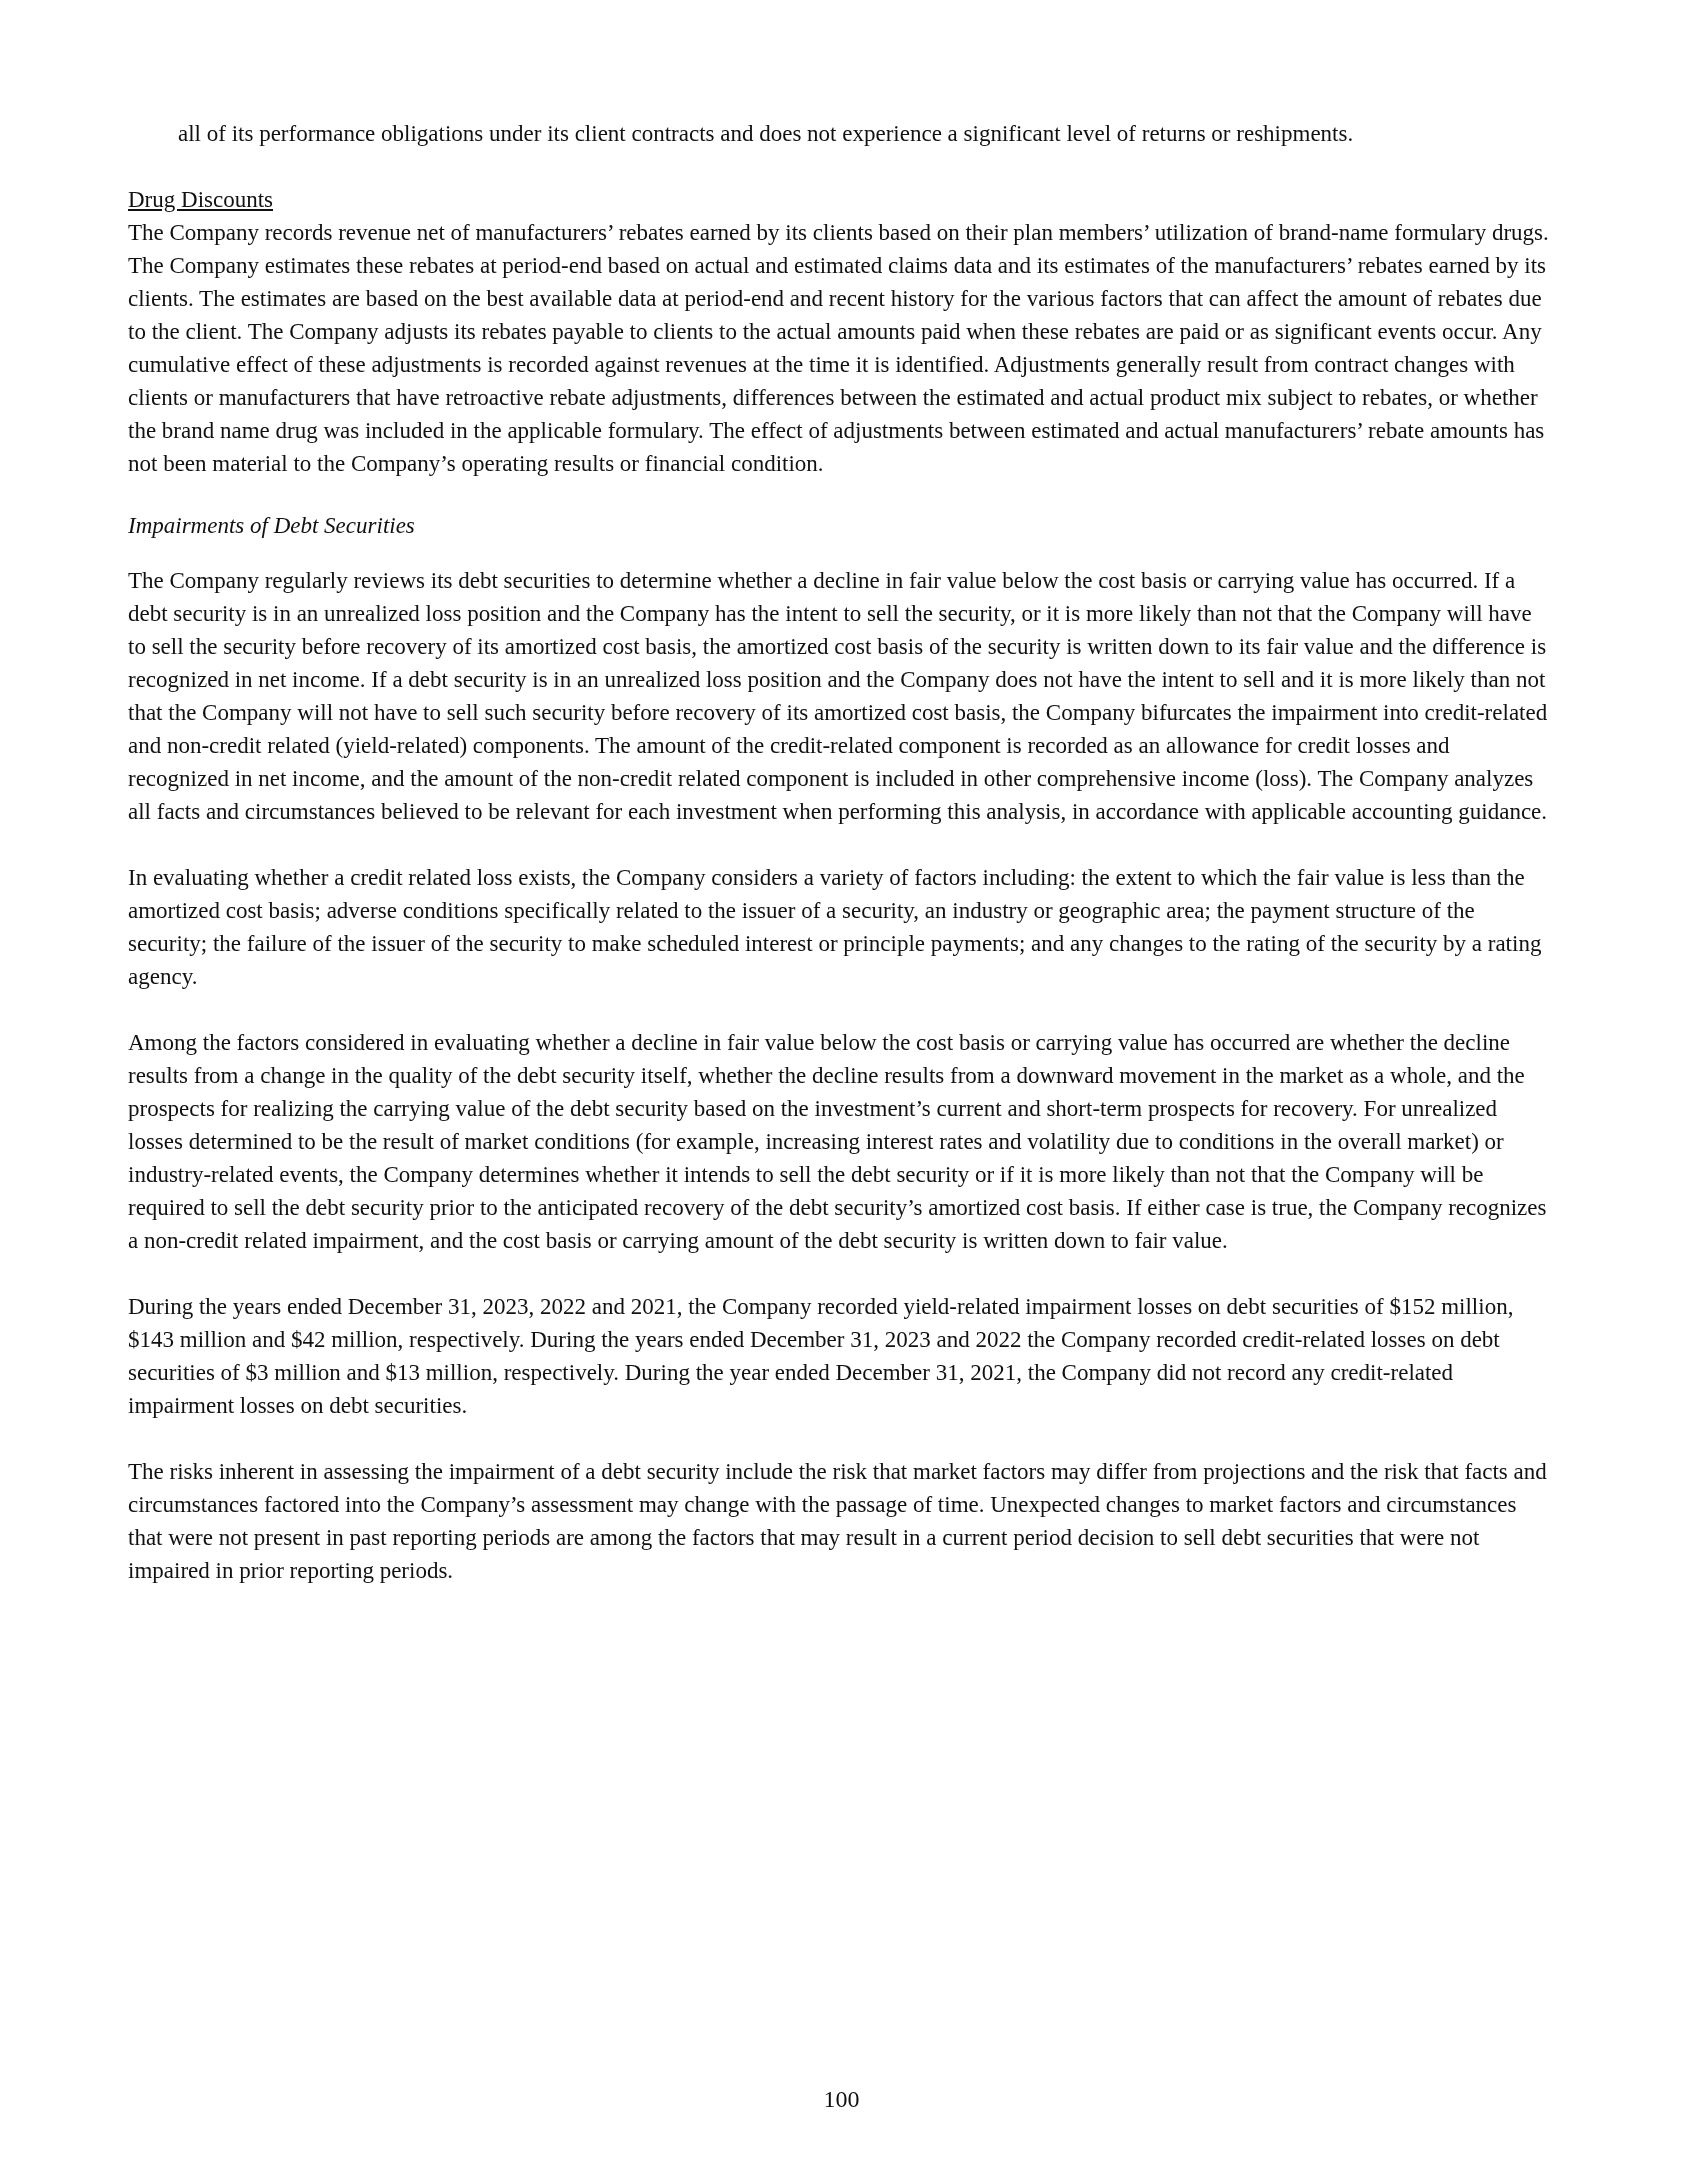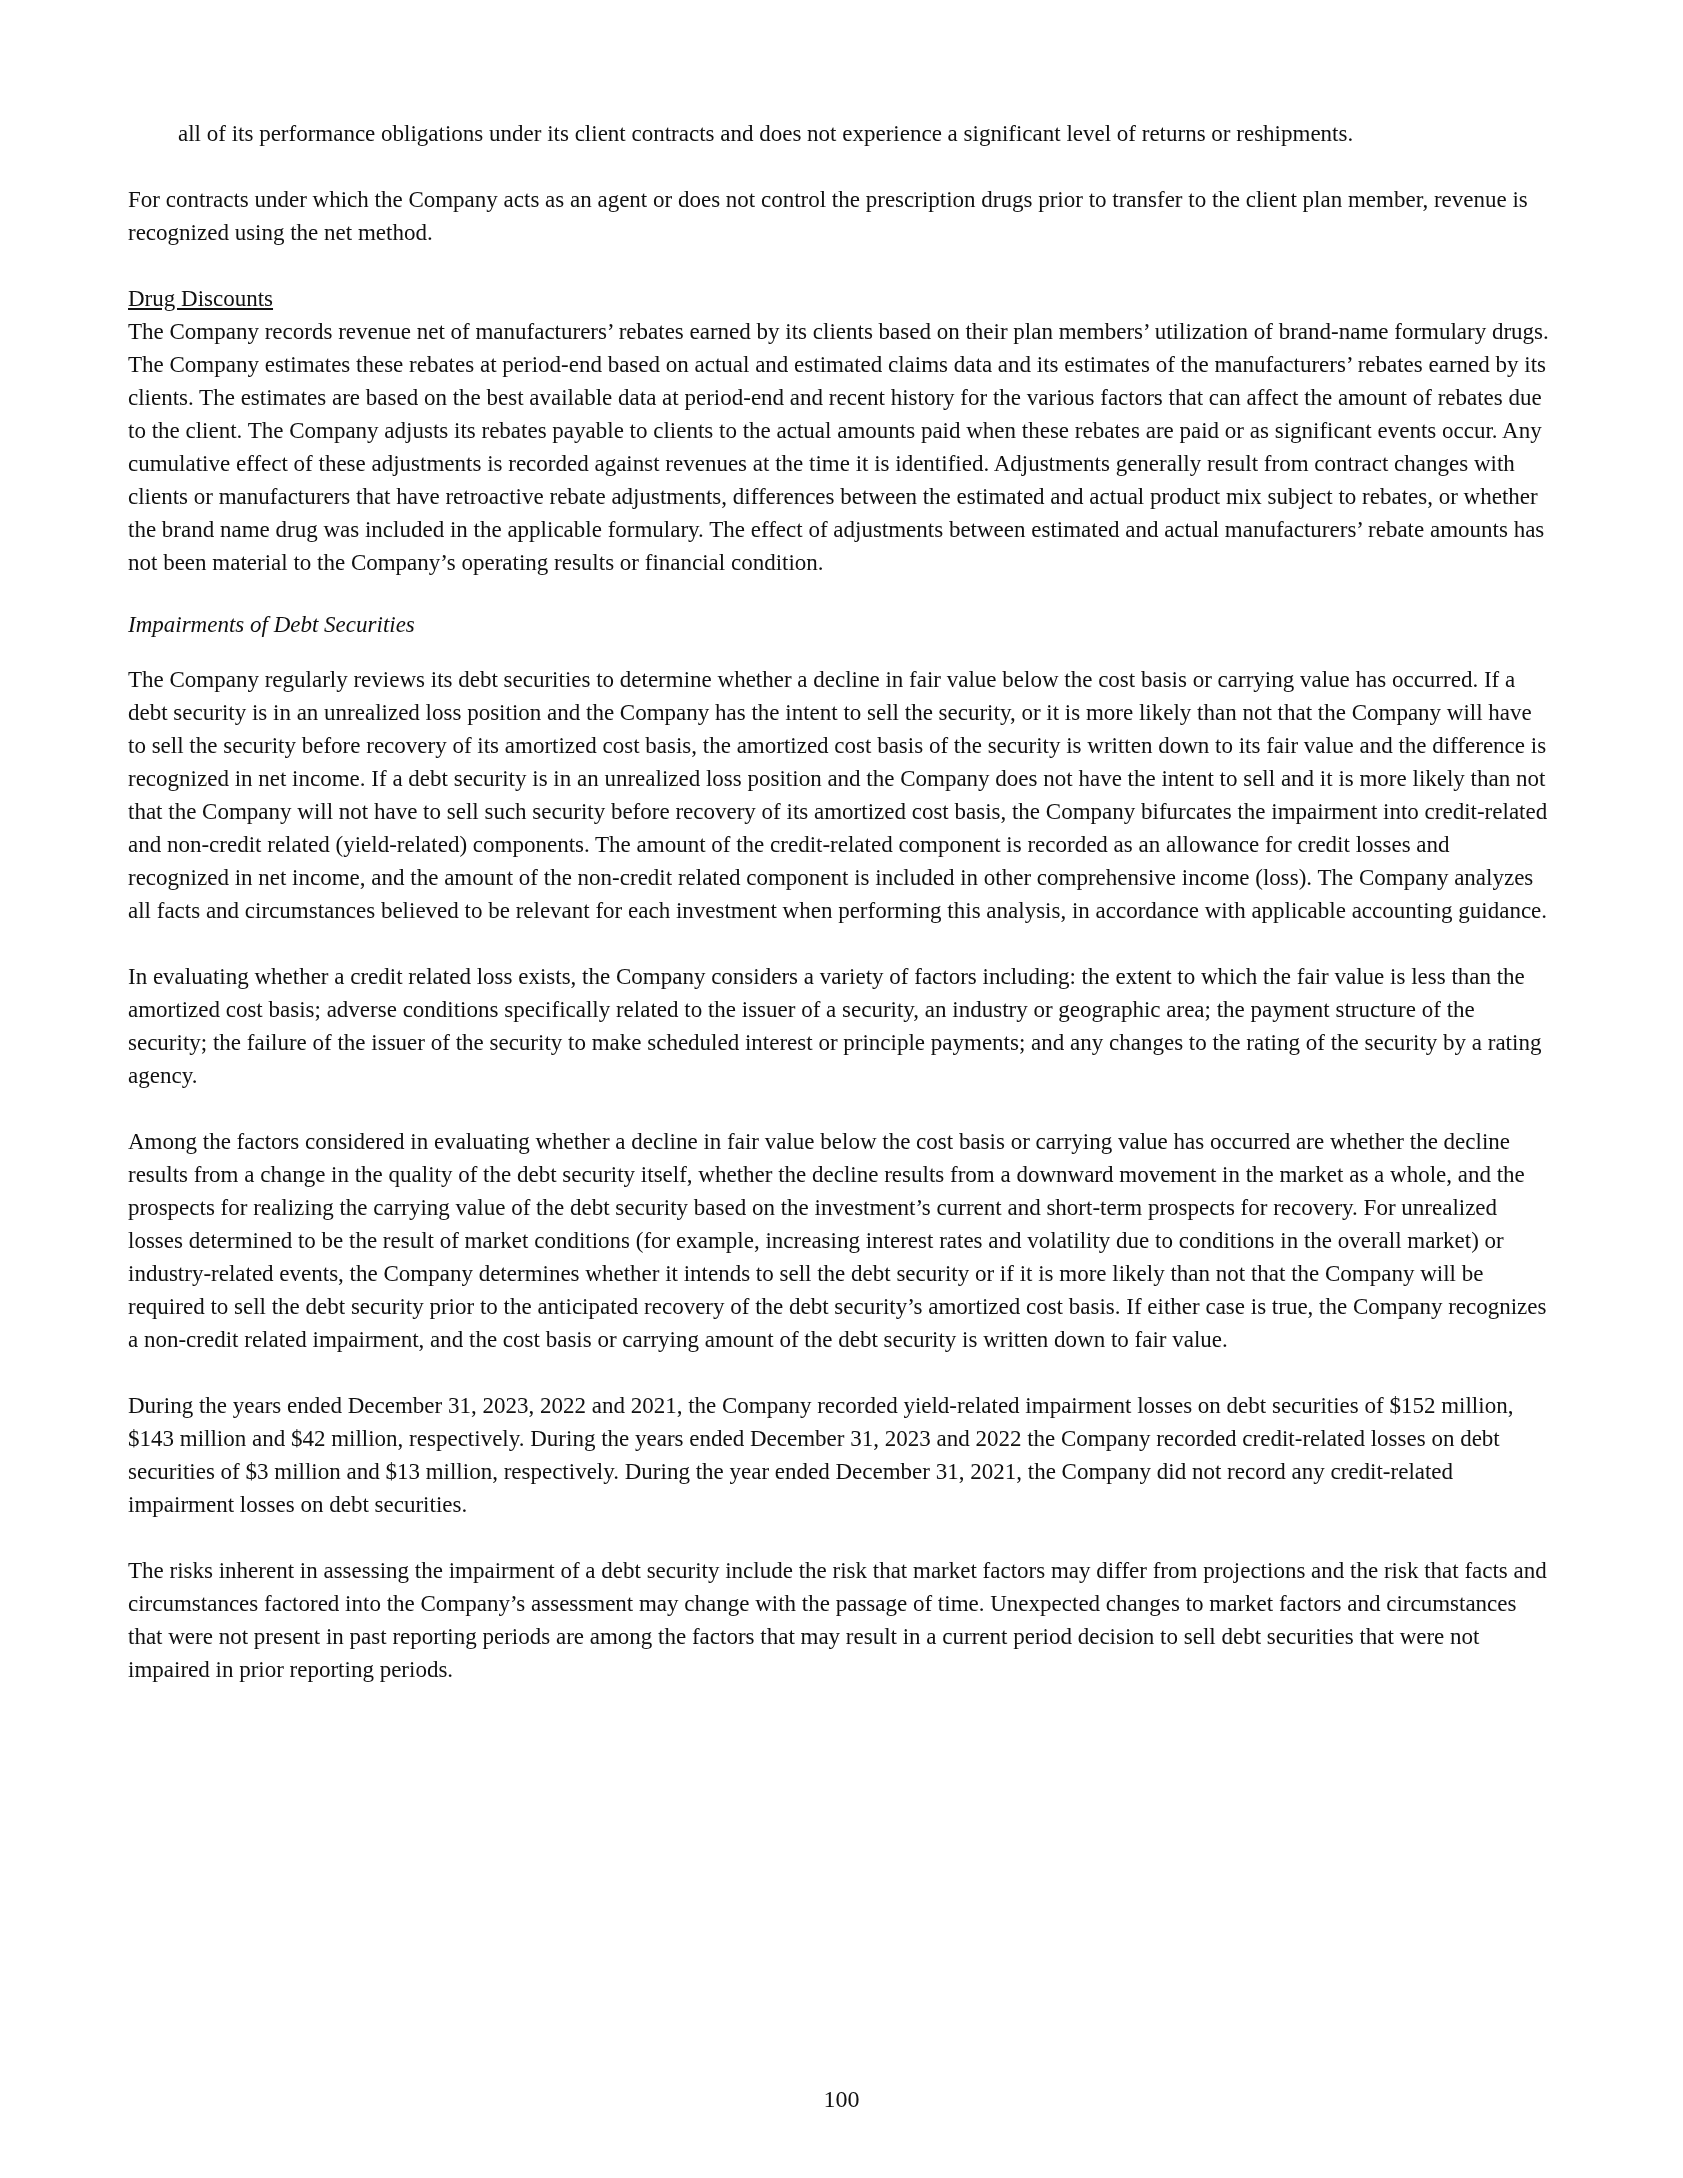--- a/index.html
+++ b/index.html
@@ -19,21 +19,20 @@
   .page-number {
     position: absolute; left: 0; right: 0; top: 2083px; text-align: center;
     font-size: 24px; line-height: 33px;
   }
 </style>
 </head>
 <body>
 
 <div class="page">
   <p class="indent">all of its performance obligations under its client contracts and does not experience a significant level of returns or reshipments.</p>
-  <p>For contracts under which the Company acts as an agent or does not control the prescription drugs prior to transfer to the client plan member, revenue is recognized using the net method.</p>
 
   <div style="margin-bottom:29px;">
     <span class="subhead">Drug Discounts</span>
     <span>The Company records revenue net of manufacturers’ rebates earned by its clients based on their plan members’ utilization of brand-name formulary drugs. The Company estimates these rebates at period-end based on actual and estimated claims data and its estimates of the manufacturers’ rebates earned by its clients. The estimates are based on the best available data at period-end and recent history for the various factors that can affect the amount of rebates due to the client. The Company adjusts its rebates payable to clients to the actual amounts paid when these rebates are paid or as significant events occur. Any cumulative effect of these adjustments is recorded against revenues at the time it is identified. Adjustments generally result from contract changes with clients or manufacturers that have retroactive rebate adjustments, differences between the estimated and actual product mix subject to rebates, or whether the brand name drug was included in the applicable formulary. The effect of adjustments between estimated and actual manufacturers’ rebate amounts has not been material to the Company’s operating results or financial condition.</span>
   </div>
 
   <div class="heading">Impairments of Debt Securities</div>
 
   <p>The Company regularly reviews its debt securities to determine whether a decline in fair value below the cost basis or carrying value has occurred. If a debt security is in an unrealized loss position and the Company has the intent to sell the security, or it is more likely than not that the Company will have to sell the security before recovery of its amortized cost basis, the amortized cost basis of the security is written down to its fair value and the difference is recognized in net income. If a debt security is in an unrealized loss position and the Company does not have the intent to sell and it is more likely than not that the Company will not have to sell such security before recovery of its amortized cost basis, the Company bifurcates the impairment into credit-related and non-credit related (yield-related) components. The amount of the credit-related component is recorded as an allowance for credit losses and recognized in net income, and the amount of the non-credit related component is included in other comprehensive income (loss). The Company analyzes all facts and circumstances believed to be relevant for each investment when performing this analysis, in accordance with applicable accounting guidance.</p>
   <p>In evaluating whether a credit related loss exists, the Company considers a variety of factors including: the extent to which the fair value is less than the amortized cost basis; adverse conditions specifically related to the issuer of a security, an industry or geographic area; the payment structure of the security; the failure of the issuer of the security to make scheduled interest or principle payments; and any changes to the rating of the security by a rating agency.</p>

